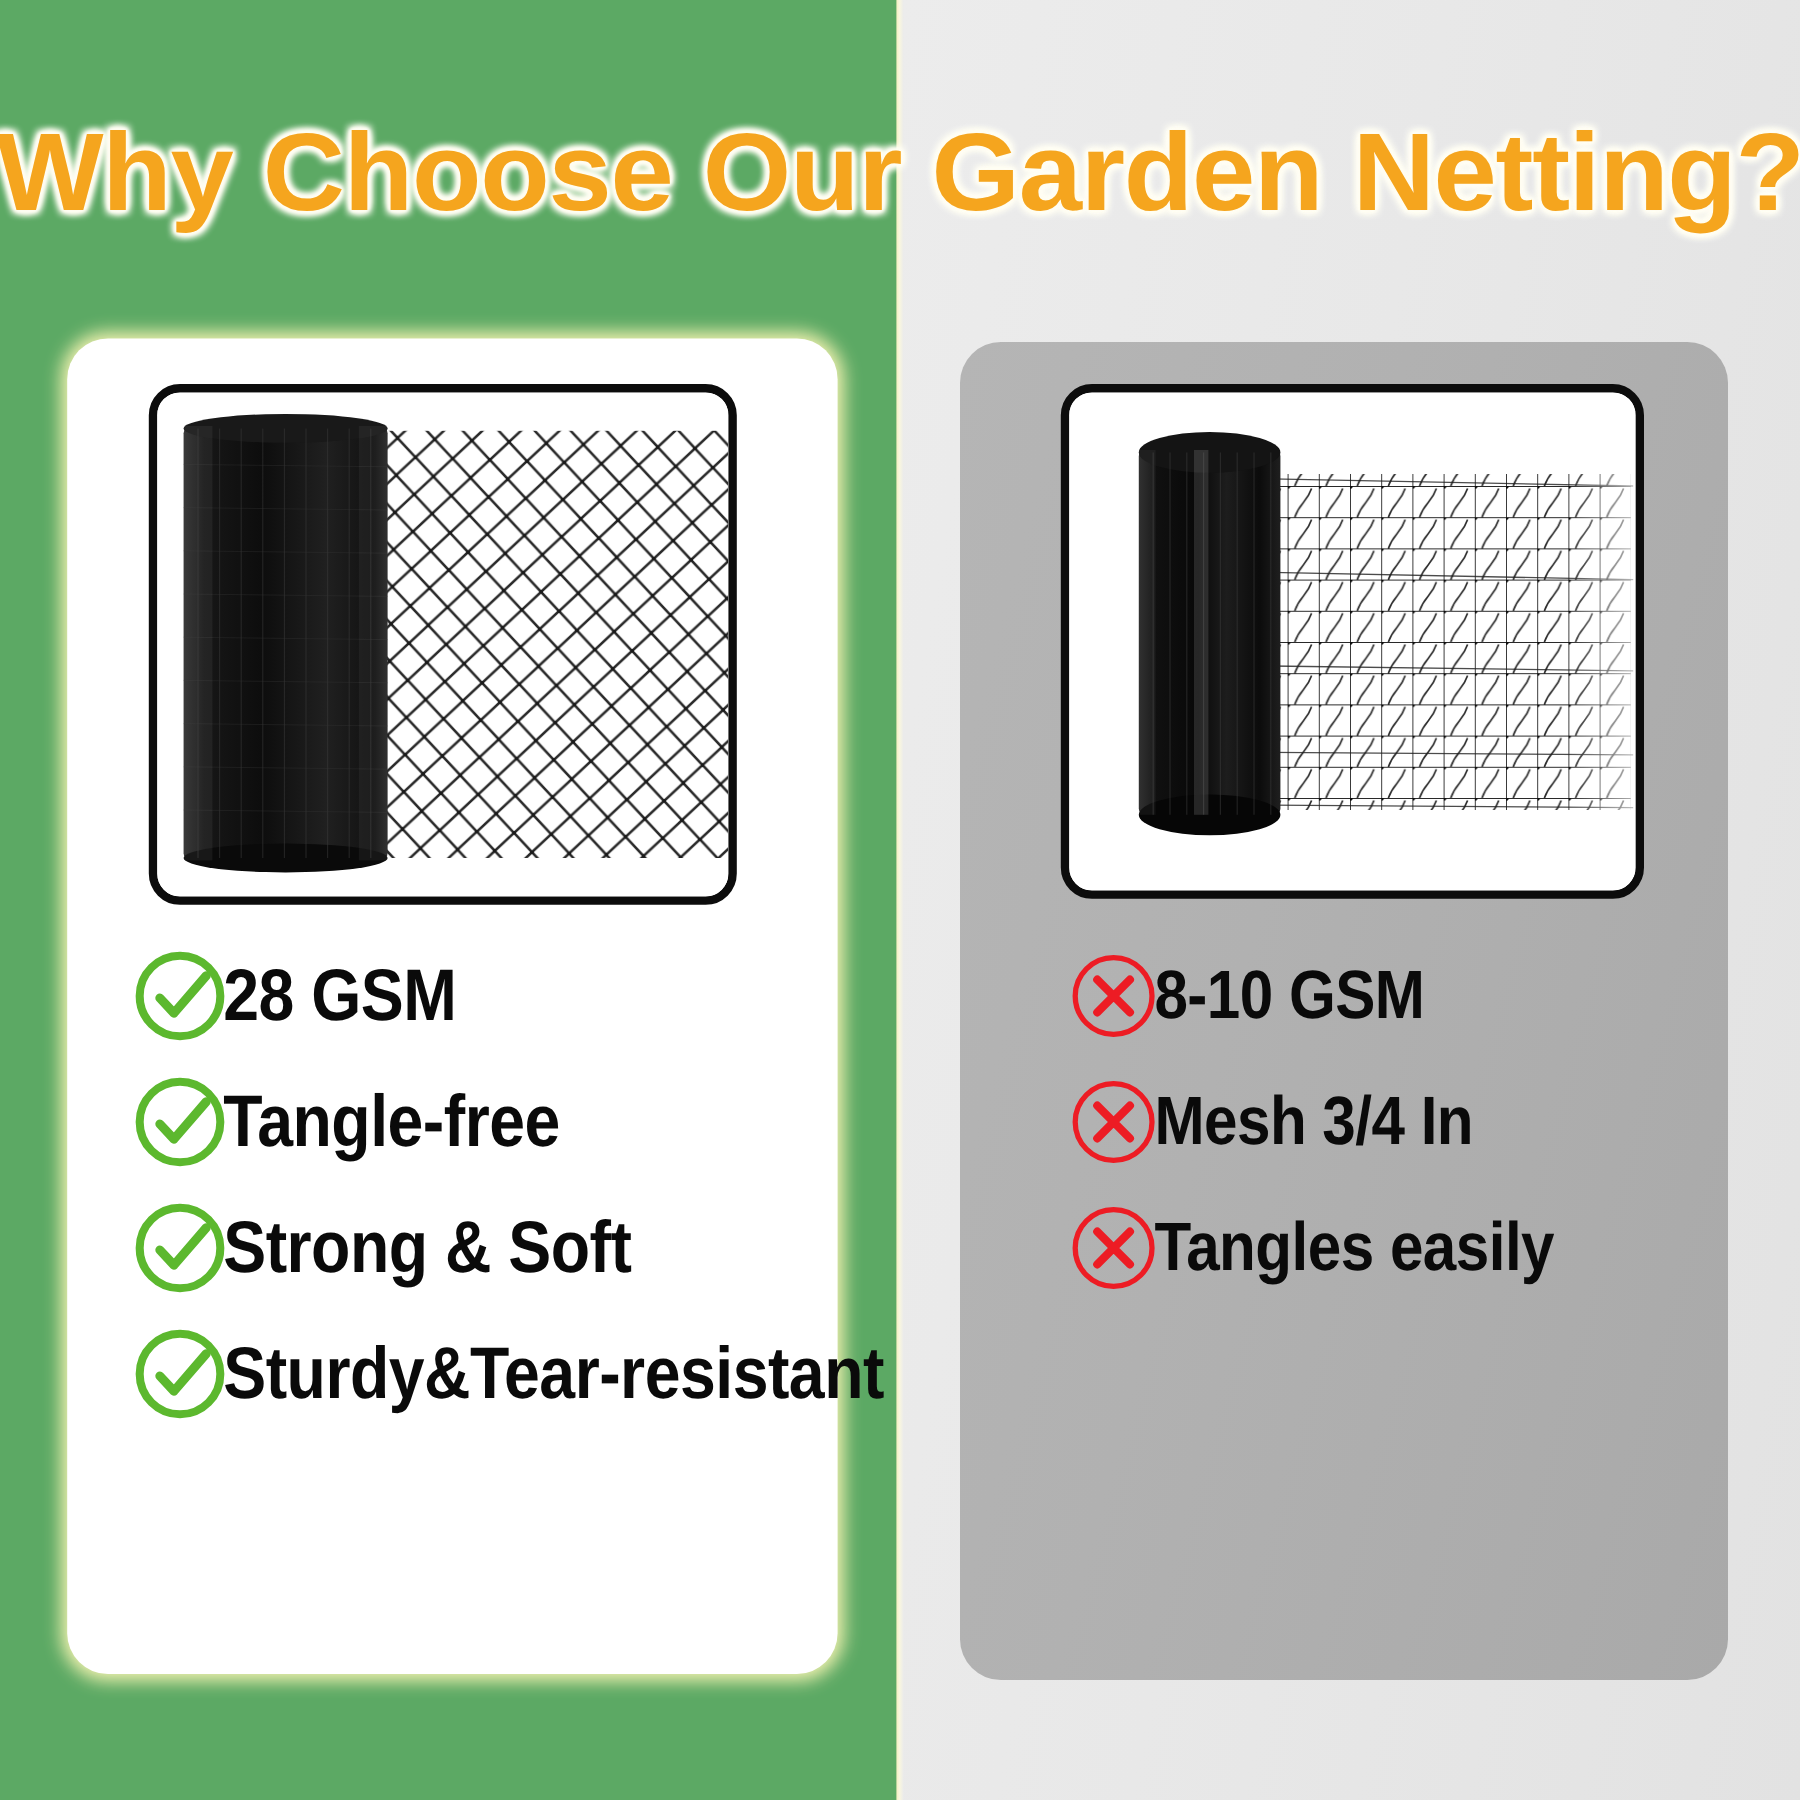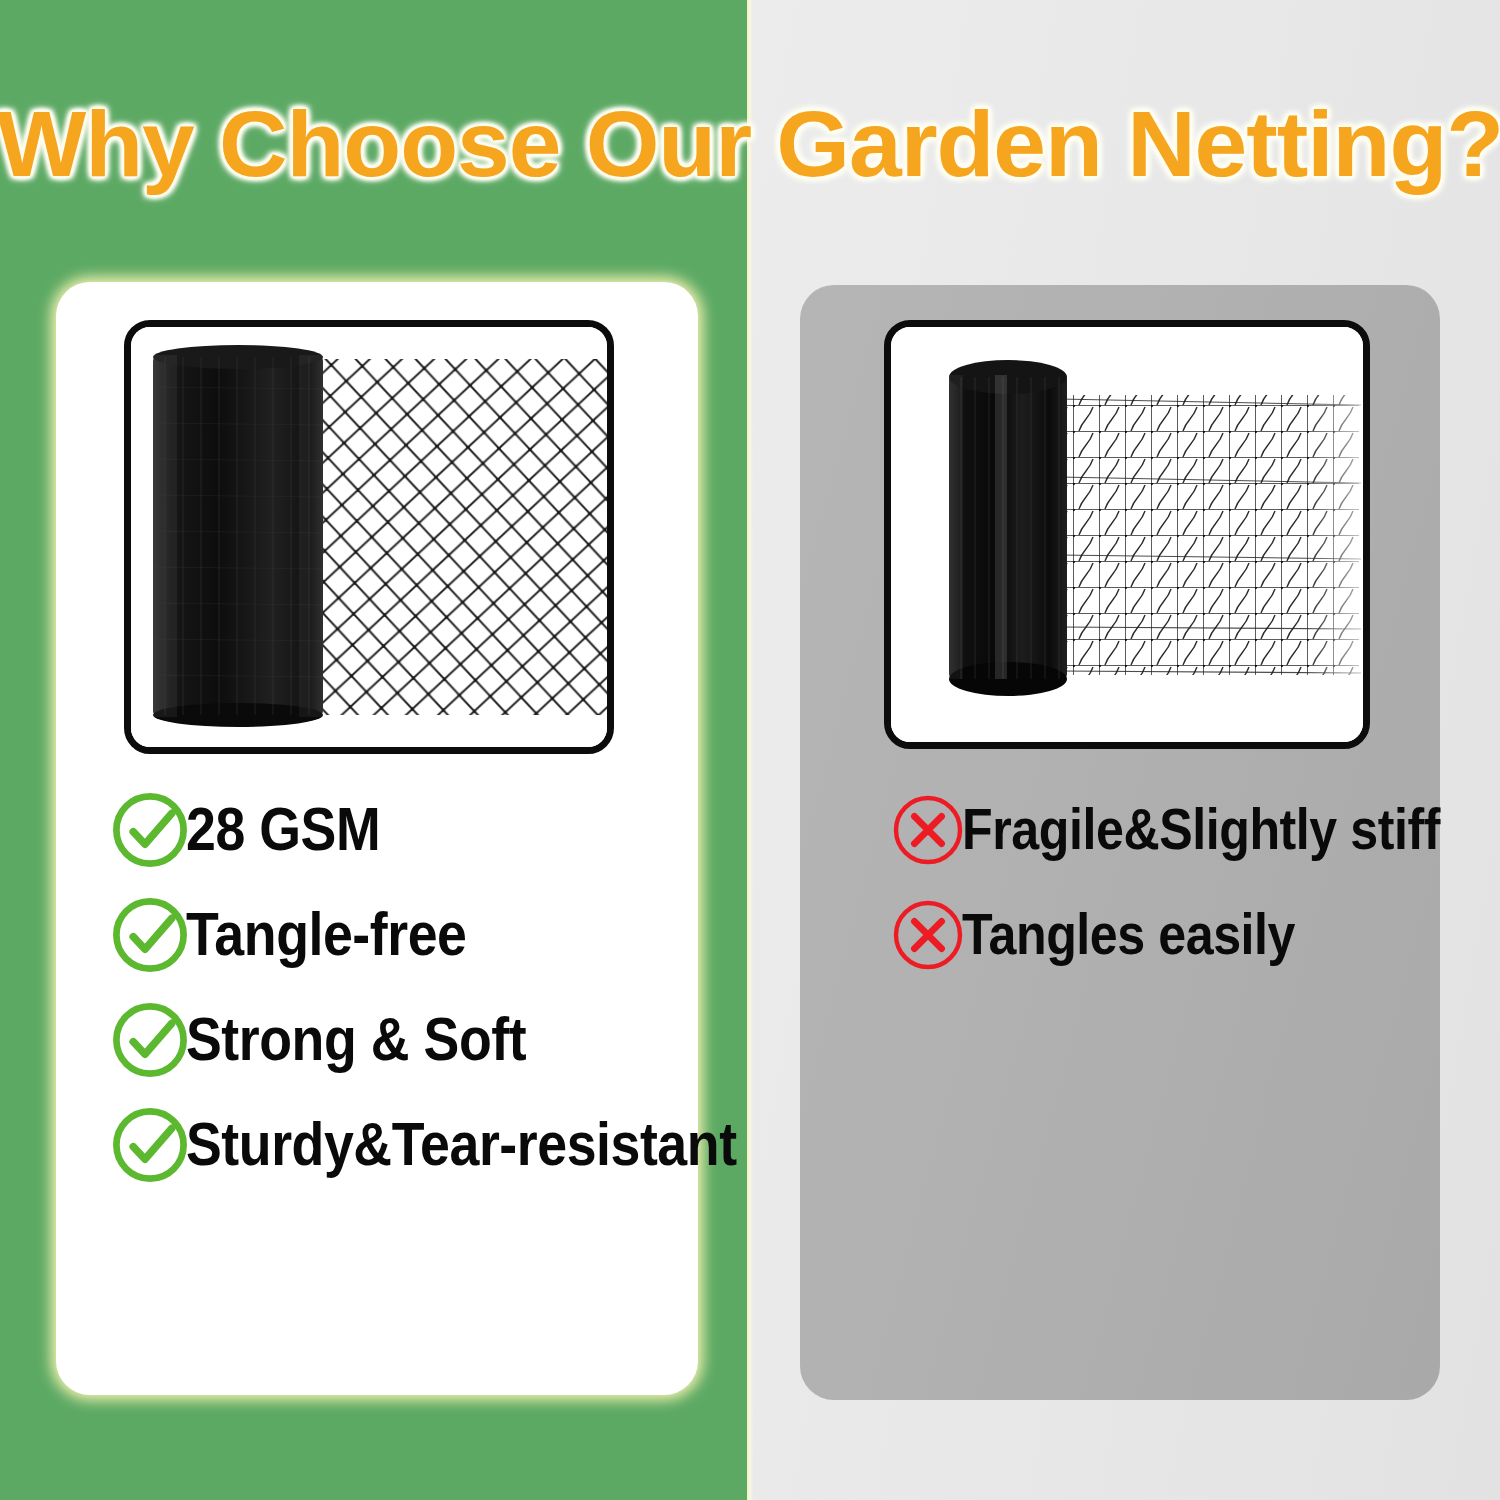--- a/index.html
+++ b/index.html
@@ -306,38 +306,47 @@
           <line x1="168" y1="50" x2="168" y2="352"></line>
         </g>
         <rect x="104" y="48" width="12" height="304" fill="#ffffff" opacity="0.13"></rect>
         <rect x="58" y="48" width="14" height="304" fill="#ffffff" opacity="0.05"></rect>
       </g>
     </svg>
   </div>
 
   <div class="flist flist-bad">
 
-
-
     <div class="frow">
       <span class="ficon">
         <svg viewBox="0 0 100 100">
           <circle cx="50" cy="50" r="40" fill="none" stroke="#ED1C24" stroke-width="5.5"></circle>
           <path d="M33 33 L67 67 M67 33 L33 67" fill="none" stroke="#ED1C24" stroke-width="8.5" stroke-linecap="round"></path>
         </svg>
       </span>
-      <span class="flabel">Fragile&amp;Slightly stiff</span>
+      <span class="flabel">8-10 GSM</span>
     </div>
 
     <div class="frow">
       <span class="ficon">
         <svg viewBox="0 0 100 100">
           <circle cx="50" cy="50" r="40" fill="none" stroke="#ED1C24" stroke-width="5.5"></circle>
           <path d="M33 33 L67 67 M67 33 L33 67" fill="none" stroke="#ED1C24" stroke-width="8.5" stroke-linecap="round"></path>
         </svg>
       </span>
+      <span class="flabel">Mesh 3/4 In</span>
+    </div>
+
+
+    <div class="frow">
+      <span class="ficon">
+        <svg viewBox="0 0 100 100">
+          <circle cx="50" cy="50" r="40" fill="none" stroke="#ED1C24" stroke-width="5.5"></circle>
+          <path d="M33 33 L67 67 M67 33 L33 67" fill="none" stroke="#ED1C24" stroke-width="8.5" stroke-linecap="round"></path>
+        </svg>
+      </span>
       <span class="flabel">Tangles easily</span>
     </div>
 
 
   </div>
 
 </div>
 
 </body></html>

